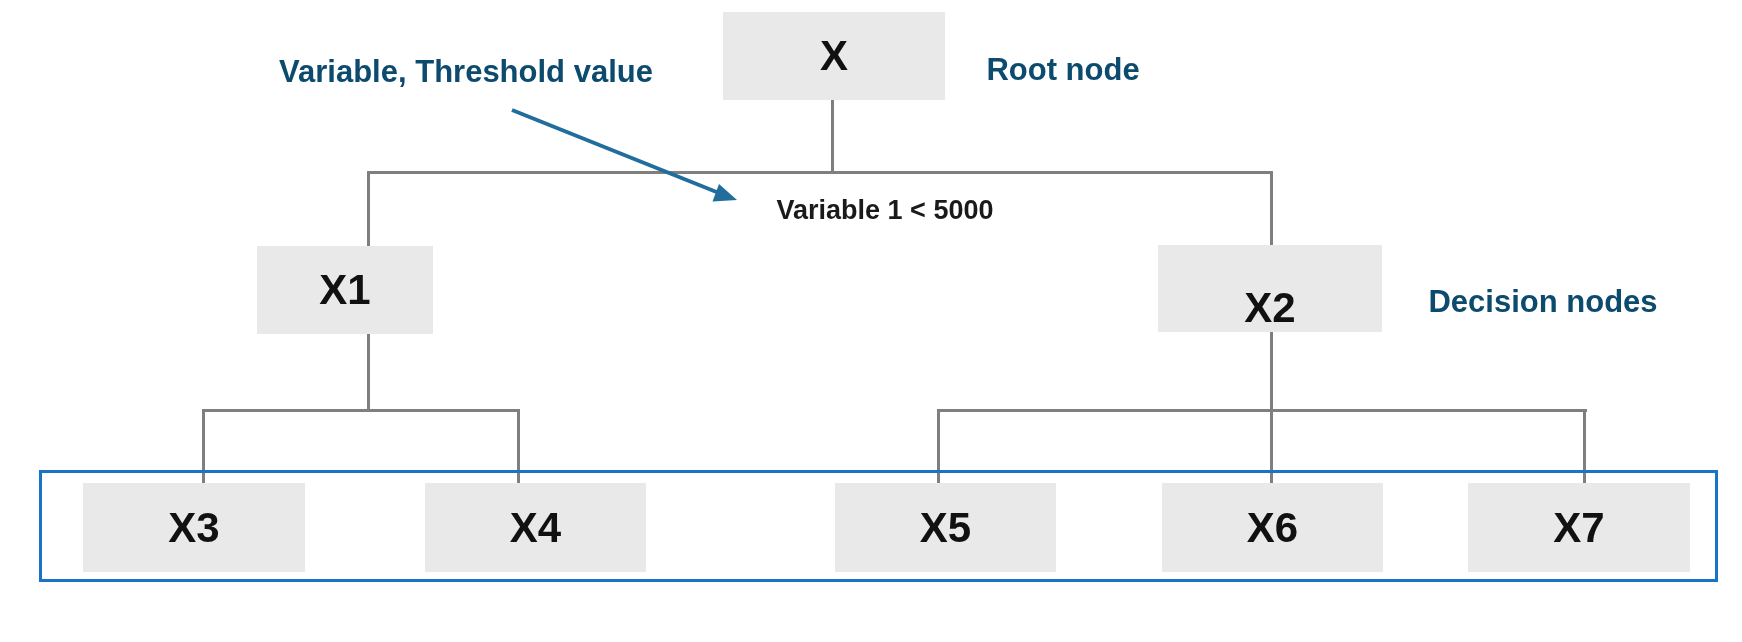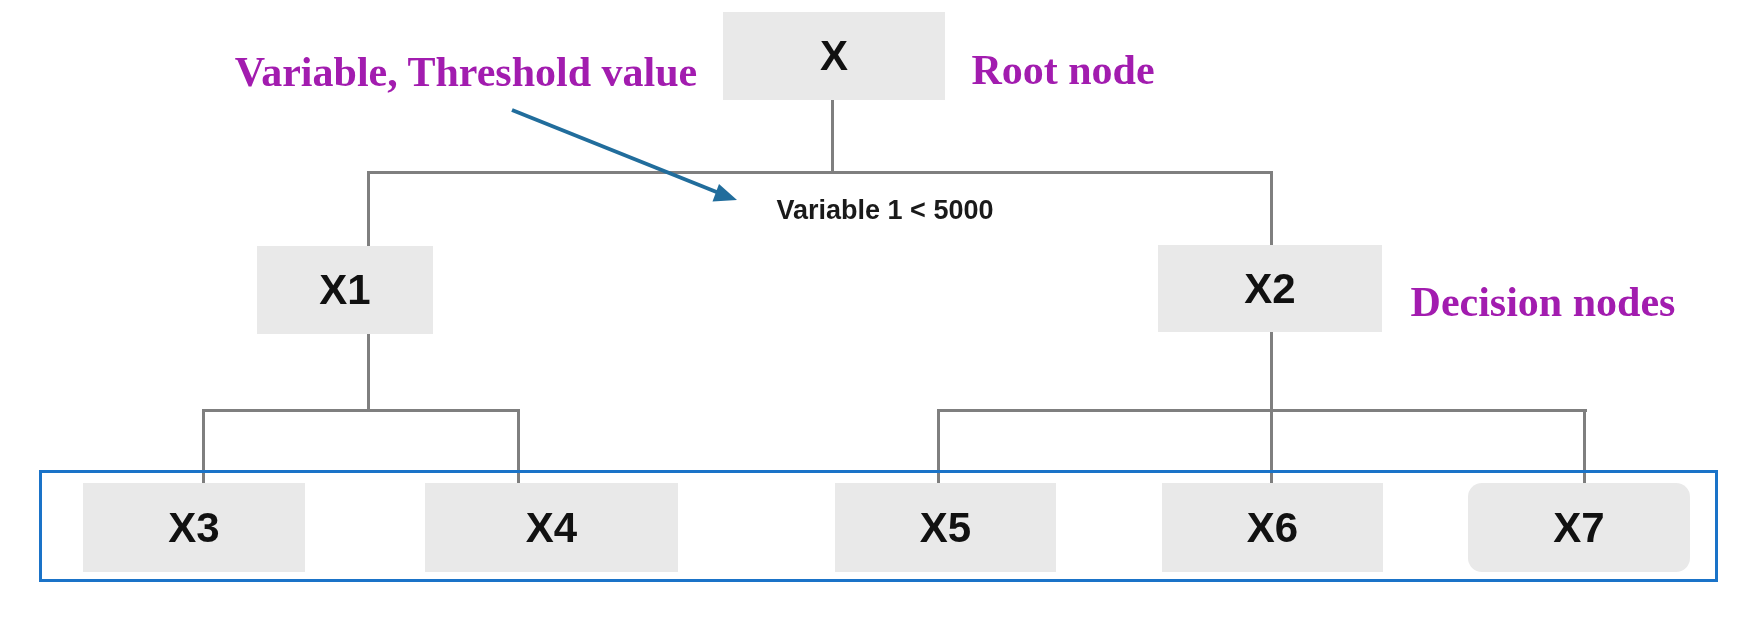--- a/index.html
+++ b/index.html
@@ -13,26 +13,26 @@
   
   .node{
     position:absolute;
     background:#e9e9e9;
     display:flex;align-items:center;justify-content:center;
     font-size:42px;font-weight:700;color:#111111;
     z-index:2;
   }
   .node-root{left:723px;top:12px;width:222px;height:88px;}
   .node-x1{left:257px;top:246px;width:176px;height:88px;}
-  .node-x2{left:1158px;top:245px;width:224px;height:87px;}
+  .node-x2{left:1158px;top:245px;width:224px;height:87px;align-items:flex-end;}
   .node-x3{left:83px;top:483px;width:222px;height:89px;}
-  .node-x4{left:425px;top:483px;width:253px;height:89px;}
+  .node-x4{left:425px;top:483px;width:221px;height:89px;}
   .node-x5{left:835px;top:483px;width:221px;height:89px;}
   .node-x6{left:1162px;top:483px;width:221px;height:89px;}
-  .node-x7{left:1468px;top:483px;width:222px;height:89px;border-radius:14px;}
+  .node-x7{left:1468px;top:483px;width:222px;height:89px;}
   
   .line{position:absolute;background:#7f7f7f;z-index:1;}
   .l-root-stem{left:831px;top:100px;width:3px;height:72px;}
   .l-h1{left:367px;top:171px;width:906px;height:3px;}
   .l-v-x1{left:367px;top:171px;width:3px;height:75px;}
   .l-v-x2{left:1270px;top:171px;width:3px;height:74px;}
   .l-x1-stem{left:367px;top:334px;width:3px;height:77px;}
   .l-h2{left:202px;top:409px;width:318px;height:3px;}
   .l-v-x3{left:202px;top:409px;width:3px;height:74px;}
   .l-v-x4{left:517px;top:409px;width:3px;height:74px;}
@@ -46,22 +46,22 @@
     position:absolute;transform:translate(-50%,-50%);
     font-size:27px;font-weight:700;color:#1a1a1a;
     white-space:nowrap;z-index:3;background:#ffffff;padding:2px 8px;margin-top:8px;
   }
   .el-1{left:885px;top:202px;}
   .el-2{left:358px;top:445px;}
   .el-3{left:1258px;top:445px;}
   
   .blue-label{
     position:absolute;transform:translate(-50%,-50%);
-    font-size:42px;font-weight:700;color:#a21caf;
-    white-space:nowrap;z-index:4;font-family:Liberation Serif, serif;
+    font-size:31px;font-weight:700;color:#0c4a6e;
+    white-space:nowrap;z-index:4;
   }
   .bl-threshold{left:466px;top:72px;}
   .bl-root{left:1063px;top:70px;}
   .bl-decision{left:1543px;top:302px;}
   .bl-terminal{left:1452px;top:620px;}
   
   .terminal-box{
     position:absolute;left:39px;top:470px;width:1673px;height:106px;
     border:3px solid #1a73c8;background:transparent;z-index:2;
   }

